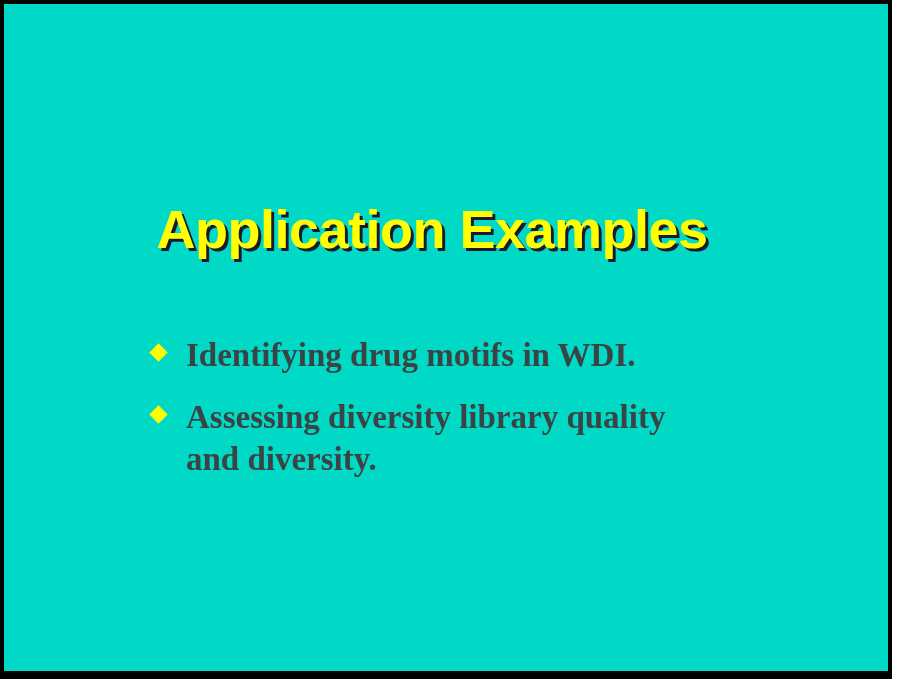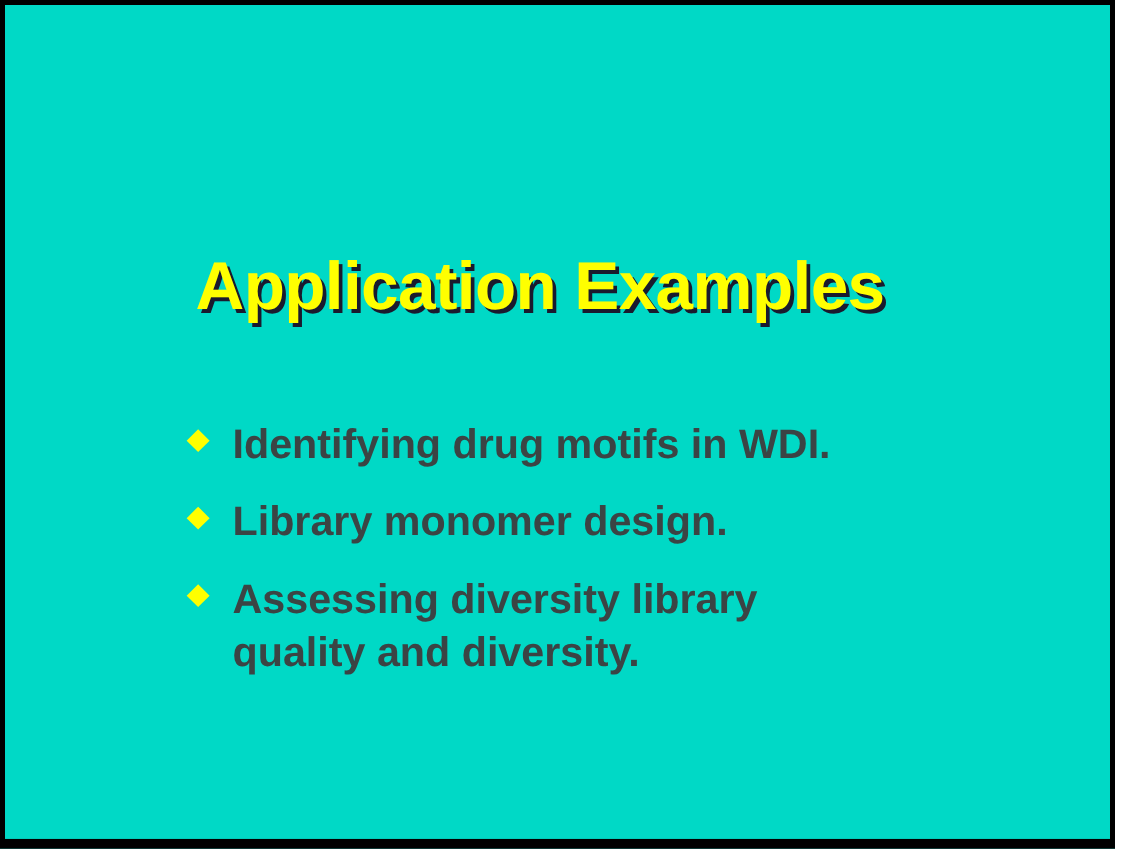--- a/index.html
+++ b/index.html
@@ -59,21 +59,21 @@
     width: 660px;
     margin: 0;
     padding: 0;
     list-style: none;
   }
 
   .bullet-item {
     position: relative;
     padding-left: 36px;
     margin-bottom: 20px;
-    font-family: Liberation Sans, sans-serif;
+    font-family: Liberation Serif, serif;
     font-weight: bold;
     font-size: 33px;
     line-height: 1.28;
     color: #3b4444;
   }
 
   .bullet-item:last-child {
     margin-bottom: 0;
   }
 
@@ -100,24 +100,20 @@
 
     <div class="slide-title">Application Examples</div>
 
     <ul class="bullet-list">
 
       <li class="bullet-item">
         <span class="bullet-marker"></span>
         <span class="bullet-text">Identifying drug motifs in WDI.</span>
       </li>
 
-      <li class="bullet-item">
-        <span class="bullet-marker"></span>
-        <span class="bullet-text">Library monomer design.</span>
-      </li>
 
       <li class="bullet-item">
         <span class="bullet-marker"></span>
         <span class="bullet-text">Assessing diversity library quality and diversity.</span>
       </li>
 
     </ul>
 
   </div>
 </div>

